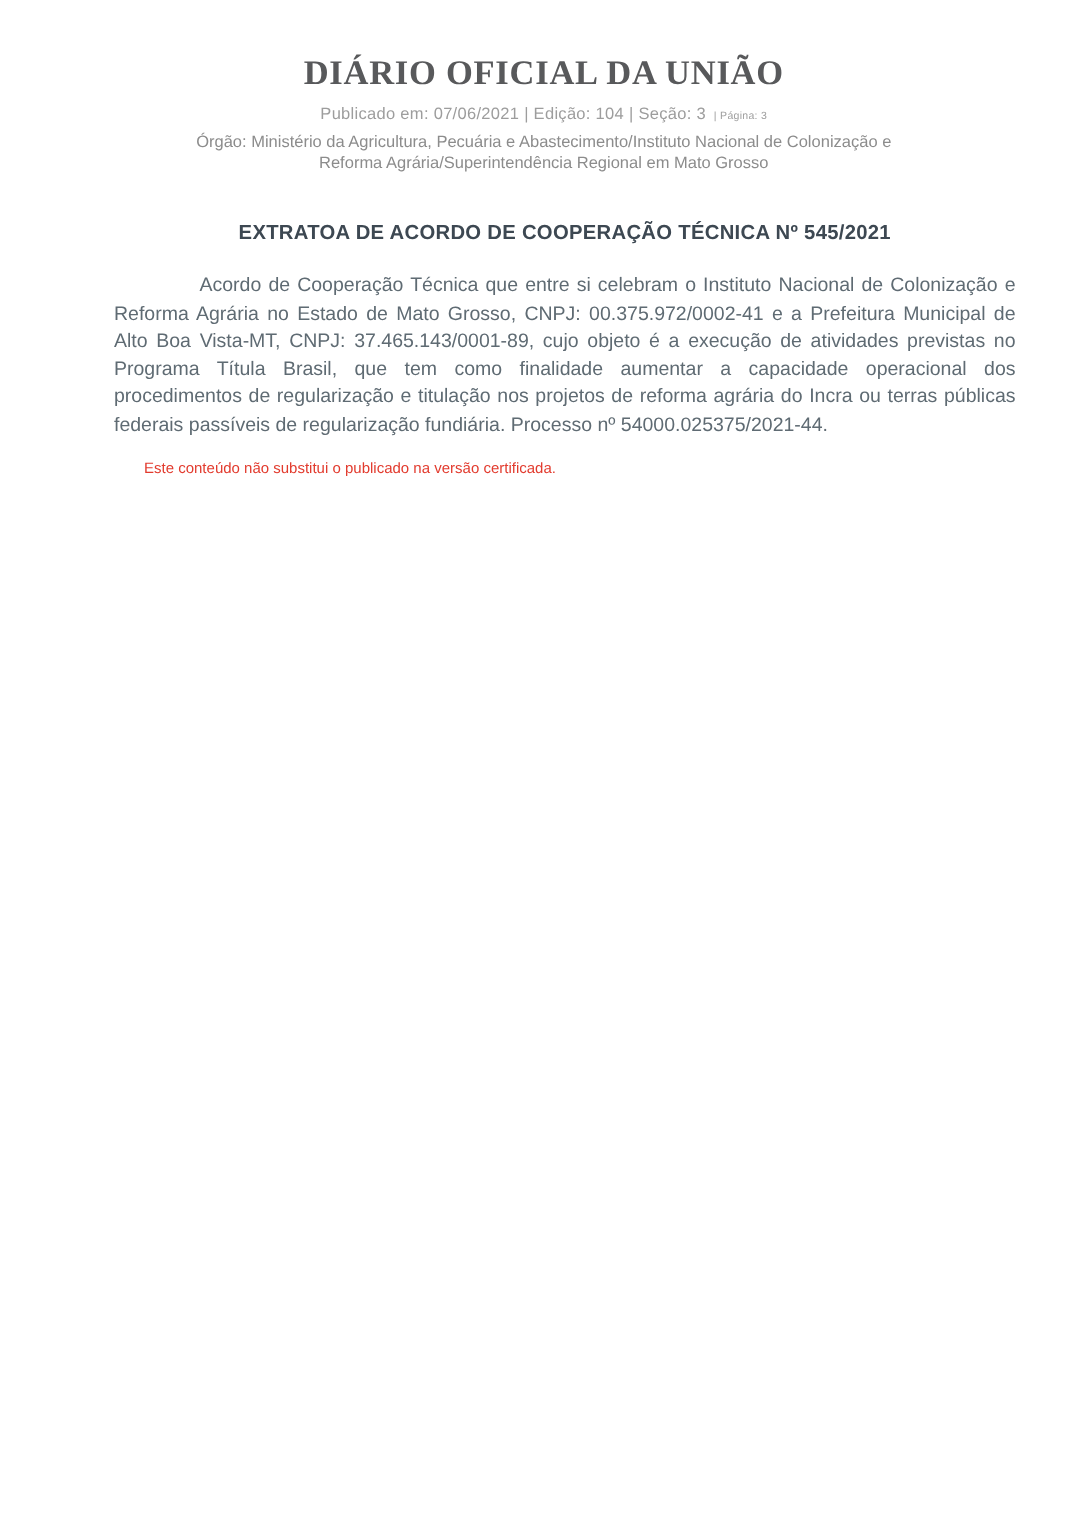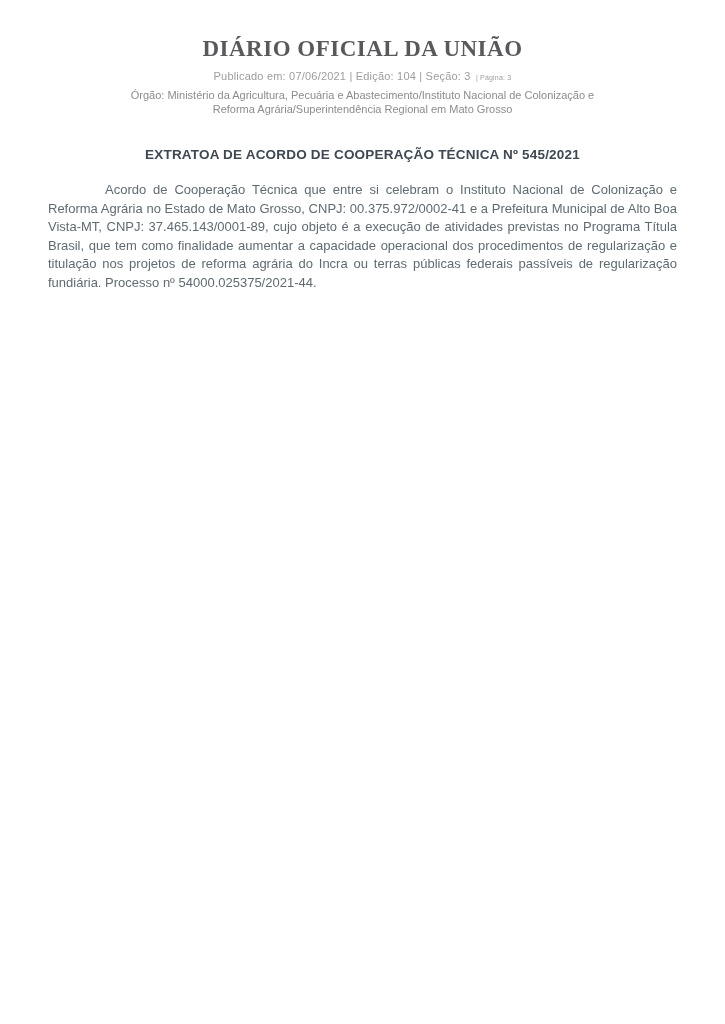--- a/index.html
+++ b/index.html
@@ -47,20 +47,21 @@
   .organ{
     margin:6px auto 0;
     max-width:505px;
     font-size:11px;
     font-weight:400;
     line-height:14px;
     color:var(--organ-color);
   }
   .article{
     margin-top:31px;
+    padding-left:28px;
   }
   .article-heading{
     text-align:center;
     font-size:13.5px;
     font-weight:700;
     letter-spacing:0.2px;
     color:var(--heading-color);
   }
   .article-body{
     margin:19px 48px 0;
@@ -90,15 +91,16 @@
     </p>
 
     <p class="organ">Órgão: Ministério da Agricultura, Pecuária e Abastecimento/Instituto Nacional de Colonização e Reforma Agrária/Superintendência Regional em Mato Grosso</p>
   </header>
 
   <main class="article">
     <h2 class="article-heading">EXTRATOA DE ACORDO DE COOPERAÇÃO TÉCNICA Nº 545/2021</h2>
 
     <p class="article-body">Acordo de Cooperação Técnica que entre si celebram o Instituto Nacional de Colonização e Reforma Agrária no Estado de Mato Grosso, CNPJ: 00.375.972/0002-41 e a Prefeitura Municipal de Alto Boa Vista-MT, CNPJ: 37.465.143/0001-89, cujo objeto é a execução de atividades previstas no Programa Títula Brasil, que tem como finalidade aumentar a capacidade operacional dos procedimentos de regularização e titulação nos projetos de reforma agrária do Incra ou terras públicas federais passíveis de regularização fundiária. Processo nº 54000.025375/2021-44.</p>
 
+    <p class="disclaimer">Este conteúdo não substitui o publicado na versão certificada.</p>
   </main>
 
 </div>
 
 </body></html>

